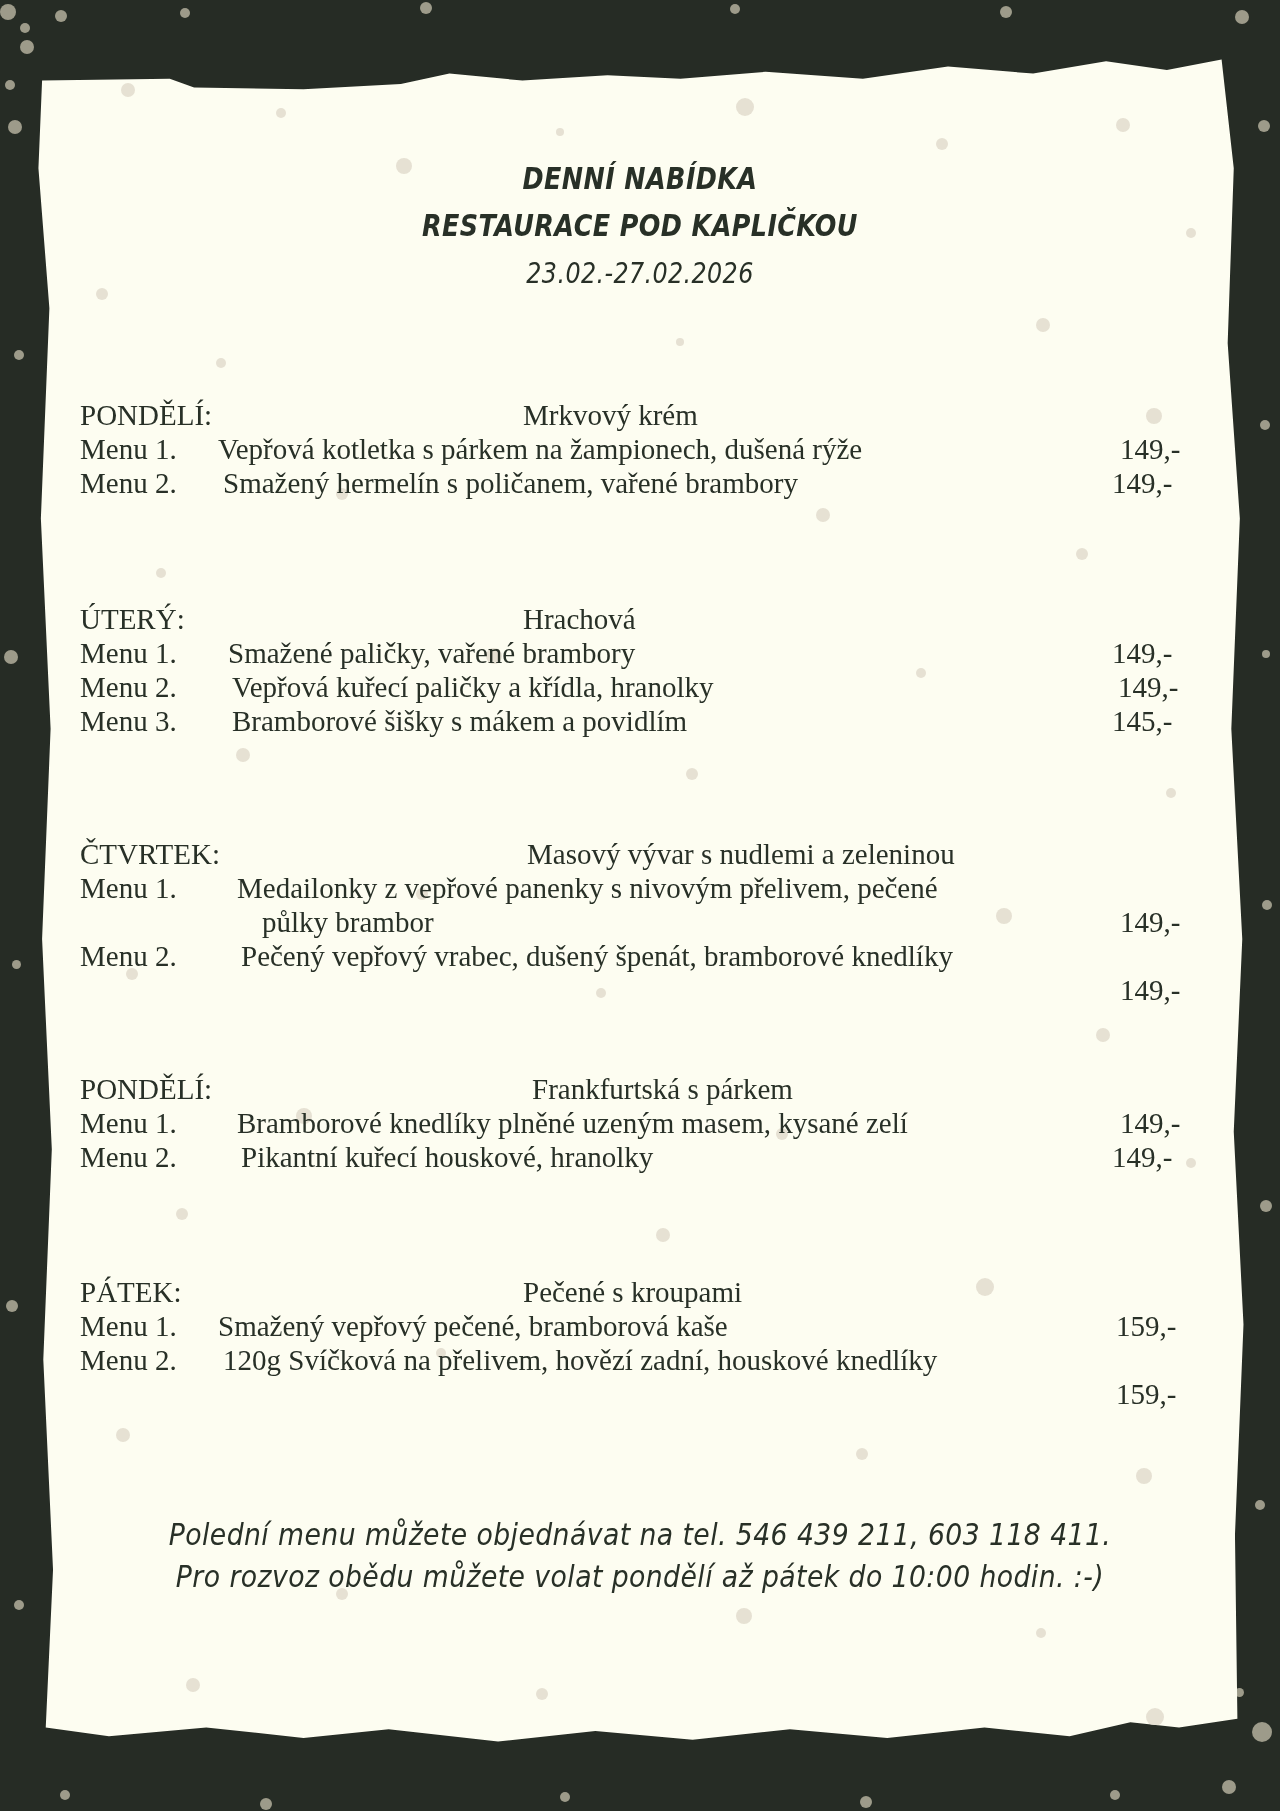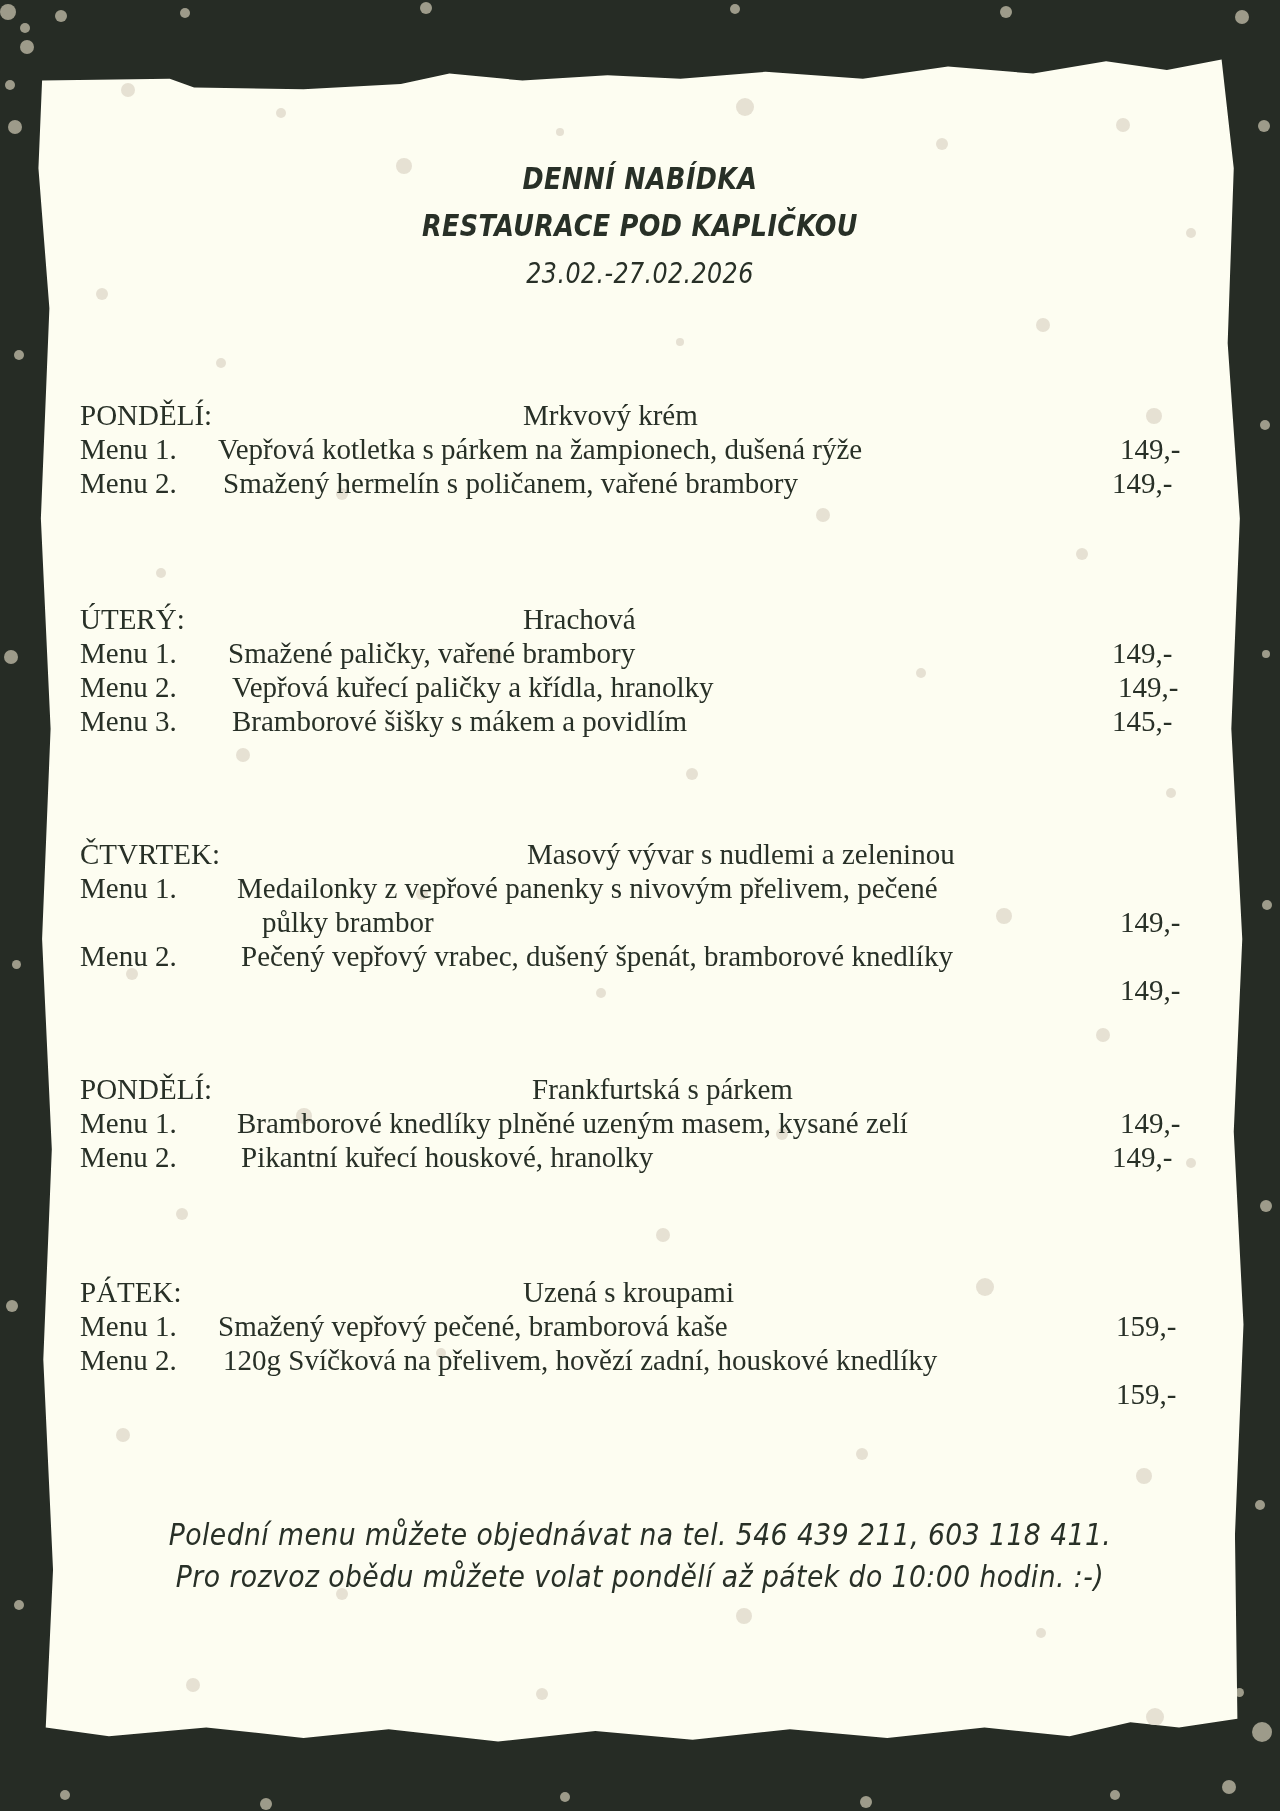--- a/index.html
+++ b/index.html
@@ -178,21 +178,21 @@
     <span class="serif abs" style="left:80px;top:1106px">Menu 1.</span>
     <span class="serif abs" style="left:237px;top:1106px">Bramborové knedlíky plněné uzeným masem, kysané zelí</span>
     <span class="serif price" style="left:1120px;top:1106px">149,-</span>
     <span class="serif abs" style="left:80px;top:1140px">Menu 2.</span>
     <span class="serif abs" style="left:241px;top:1140px">Pikantní kuřecí houskové, hranolky</span>
     <span class="serif price" style="left:1112px;top:1140px">149,-</span>
   </section>
 
   <section>
     <span class="serif abs" style="left:80px;top:1275px">PÁTEK:</span>
-    <span class="serif abs" style="left:523px;top:1275px">Uzená s kroupami</span>
+    <span class="serif abs" style="left:523px;top:1275px">Pečené s kroupami</span>
     <span class="serif abs" style="left:80px;top:1309px">Menu 1.</span>
     <span class="serif abs" style="left:218px;top:1309px">Smažený vepřový pečené, bramborová kaše</span>
     <span class="serif price" style="left:1116px;top:1309px">159,-</span>
     <span class="serif abs" style="left:80px;top:1343px">Menu 2.</span>
     <span class="serif abs" style="left:223px;top:1343px">120g Svíčková na přelivem, hovězí zadní, houskové knedlíky</span>
     <span class="serif price" style="left:1116px;top:1377px">159,-</span>
   </section>
 
   <div>
     <div class="hand footer-line" style="top:1516px">Polední menu můžete objednávat na tel.   546 439 211,  603 118 411.</div>

